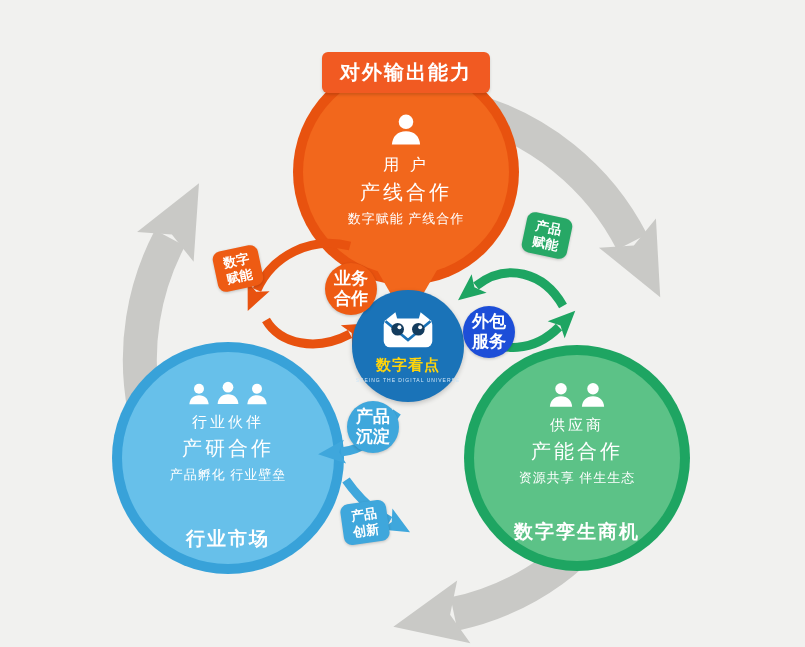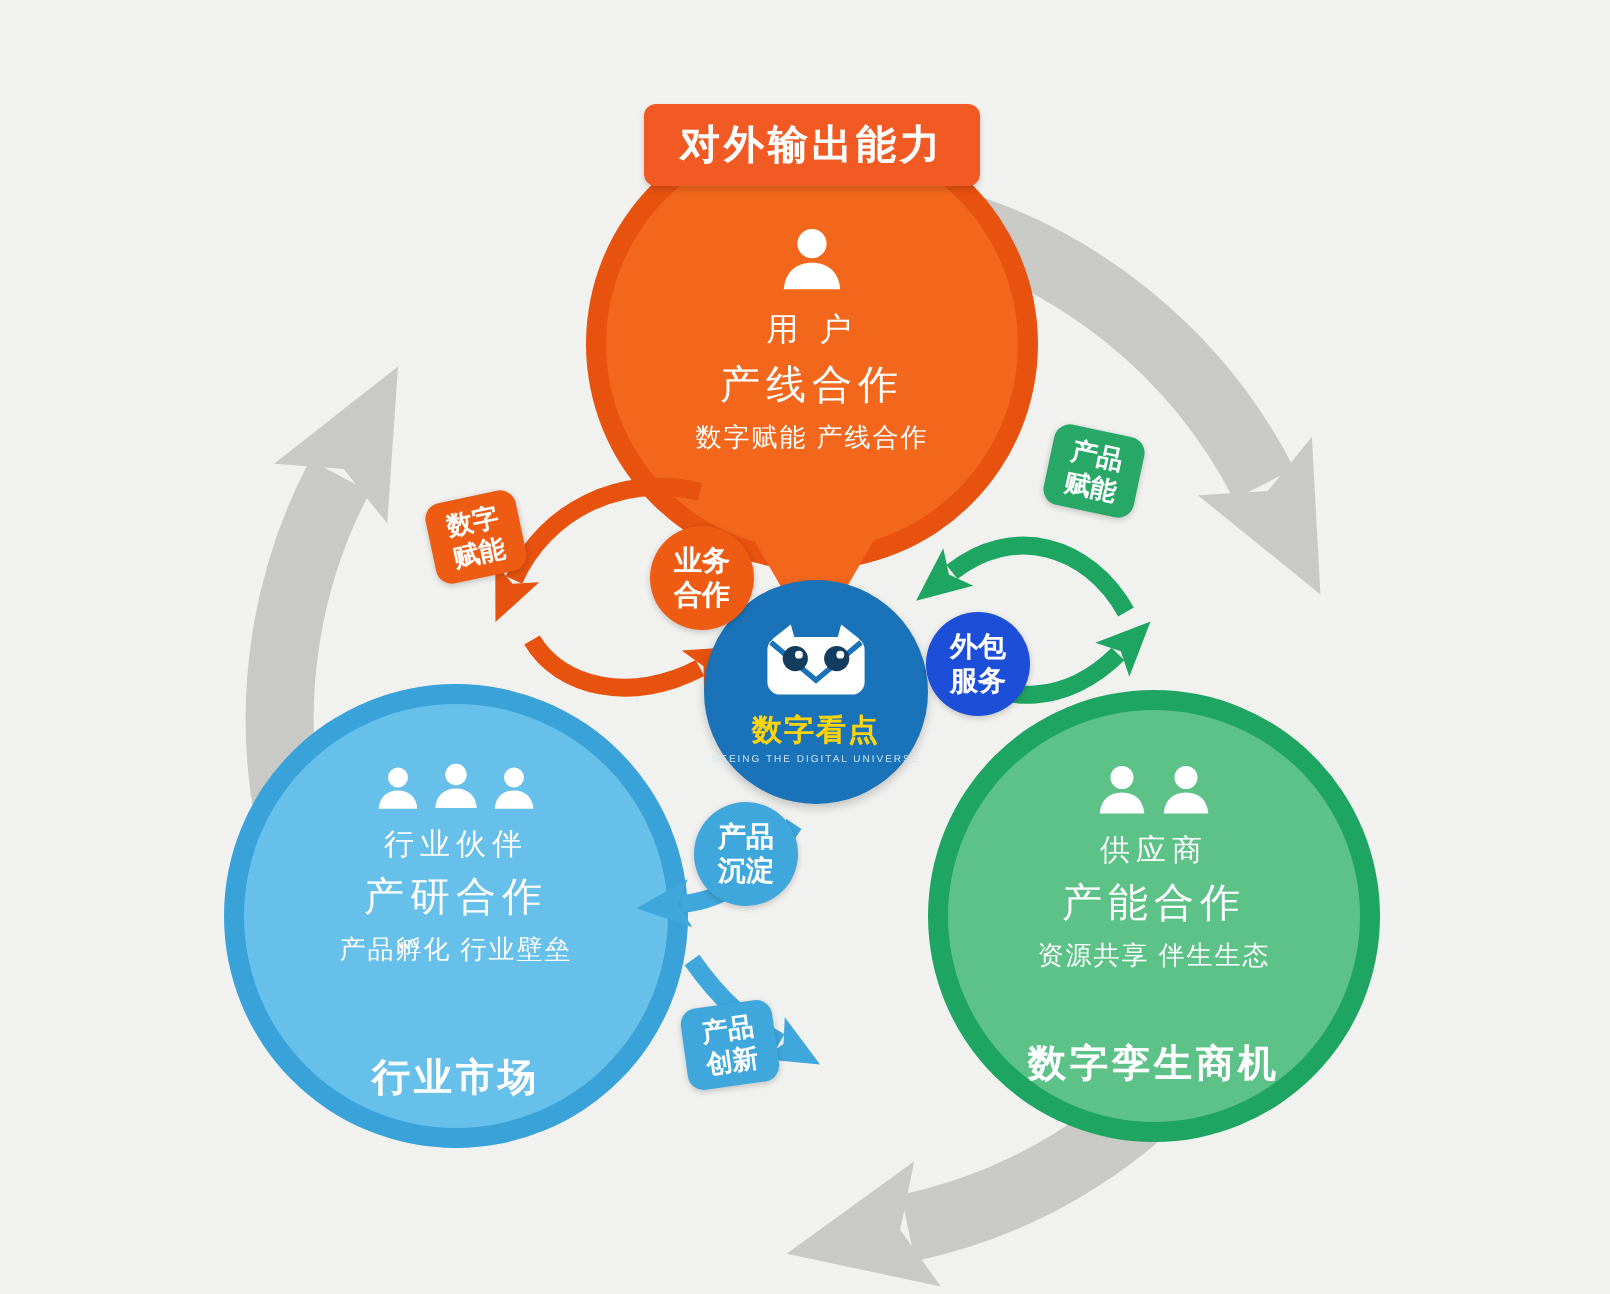--- a/index.html
+++ b/index.html
@@ -40,21 +40,21 @@
   .p-icon { fill:#fff; }
 
   .hub { position:absolute; left:352px; top:290px; width:112px; height:112px; border-radius:50%;
          background:#1a73b8; z-index:6; display:flex; flex-direction:column; align-items:center;
          justify-content:center; text-align:center; box-shadow:0 2px 5px rgba(0,0,0,.2); }
   .brand { color:#ffd40a; font-size:15px; font-weight:bold; letter-spacing:1px; margin-top:2px; }
   .tagline { color:#cfe6f7; font-size:5px; letter-spacing:1px; margin-top:2px; }
 
   .bubble { position:absolute; width:52px; height:52px; border-radius:50%; color:#fff; z-index:7;
             display:flex; flex-direction:column; align-items:center; justify-content:center;
-            font-size:14px; font-weight:bold; line-height:1.18; box-shadow:0 1px 3px rgba(0,0,0,.2); }
+            font-size:17px; font-weight:bold; line-height:1.18; box-shadow:0 1px 3px rgba(0,0,0,.2); }
   .bubble.b-orange { left:325px; top:263px; background:#ee5b13; }
   .bubble.b-green  { left:463px; top:306px; background:#1d4ed8; }
   .bubble.b-blue   { left:347px; top:401px; background:#3fa7dc; }
 
   .tag { position:absolute; color:#fff; font-size:13px; font-weight:bold; line-height:1.2;
          text-align:center; padding:5px 10px; border-radius:8px; z-index:7; box-shadow:0 1px 3px rgba(0,0,0,.2); }
   .tag.t-orange { left:215px; top:248px; background:#ee5b13; transform:rotate(-12deg); }
   .tag.t-green  { left:524px; top:215px; background:#27a866; transform:rotate(12deg); }
   .tag.t-blue   { left:342px; top:502px; background:#3fa7dc; transform:rotate(-8deg); }
 </style>

